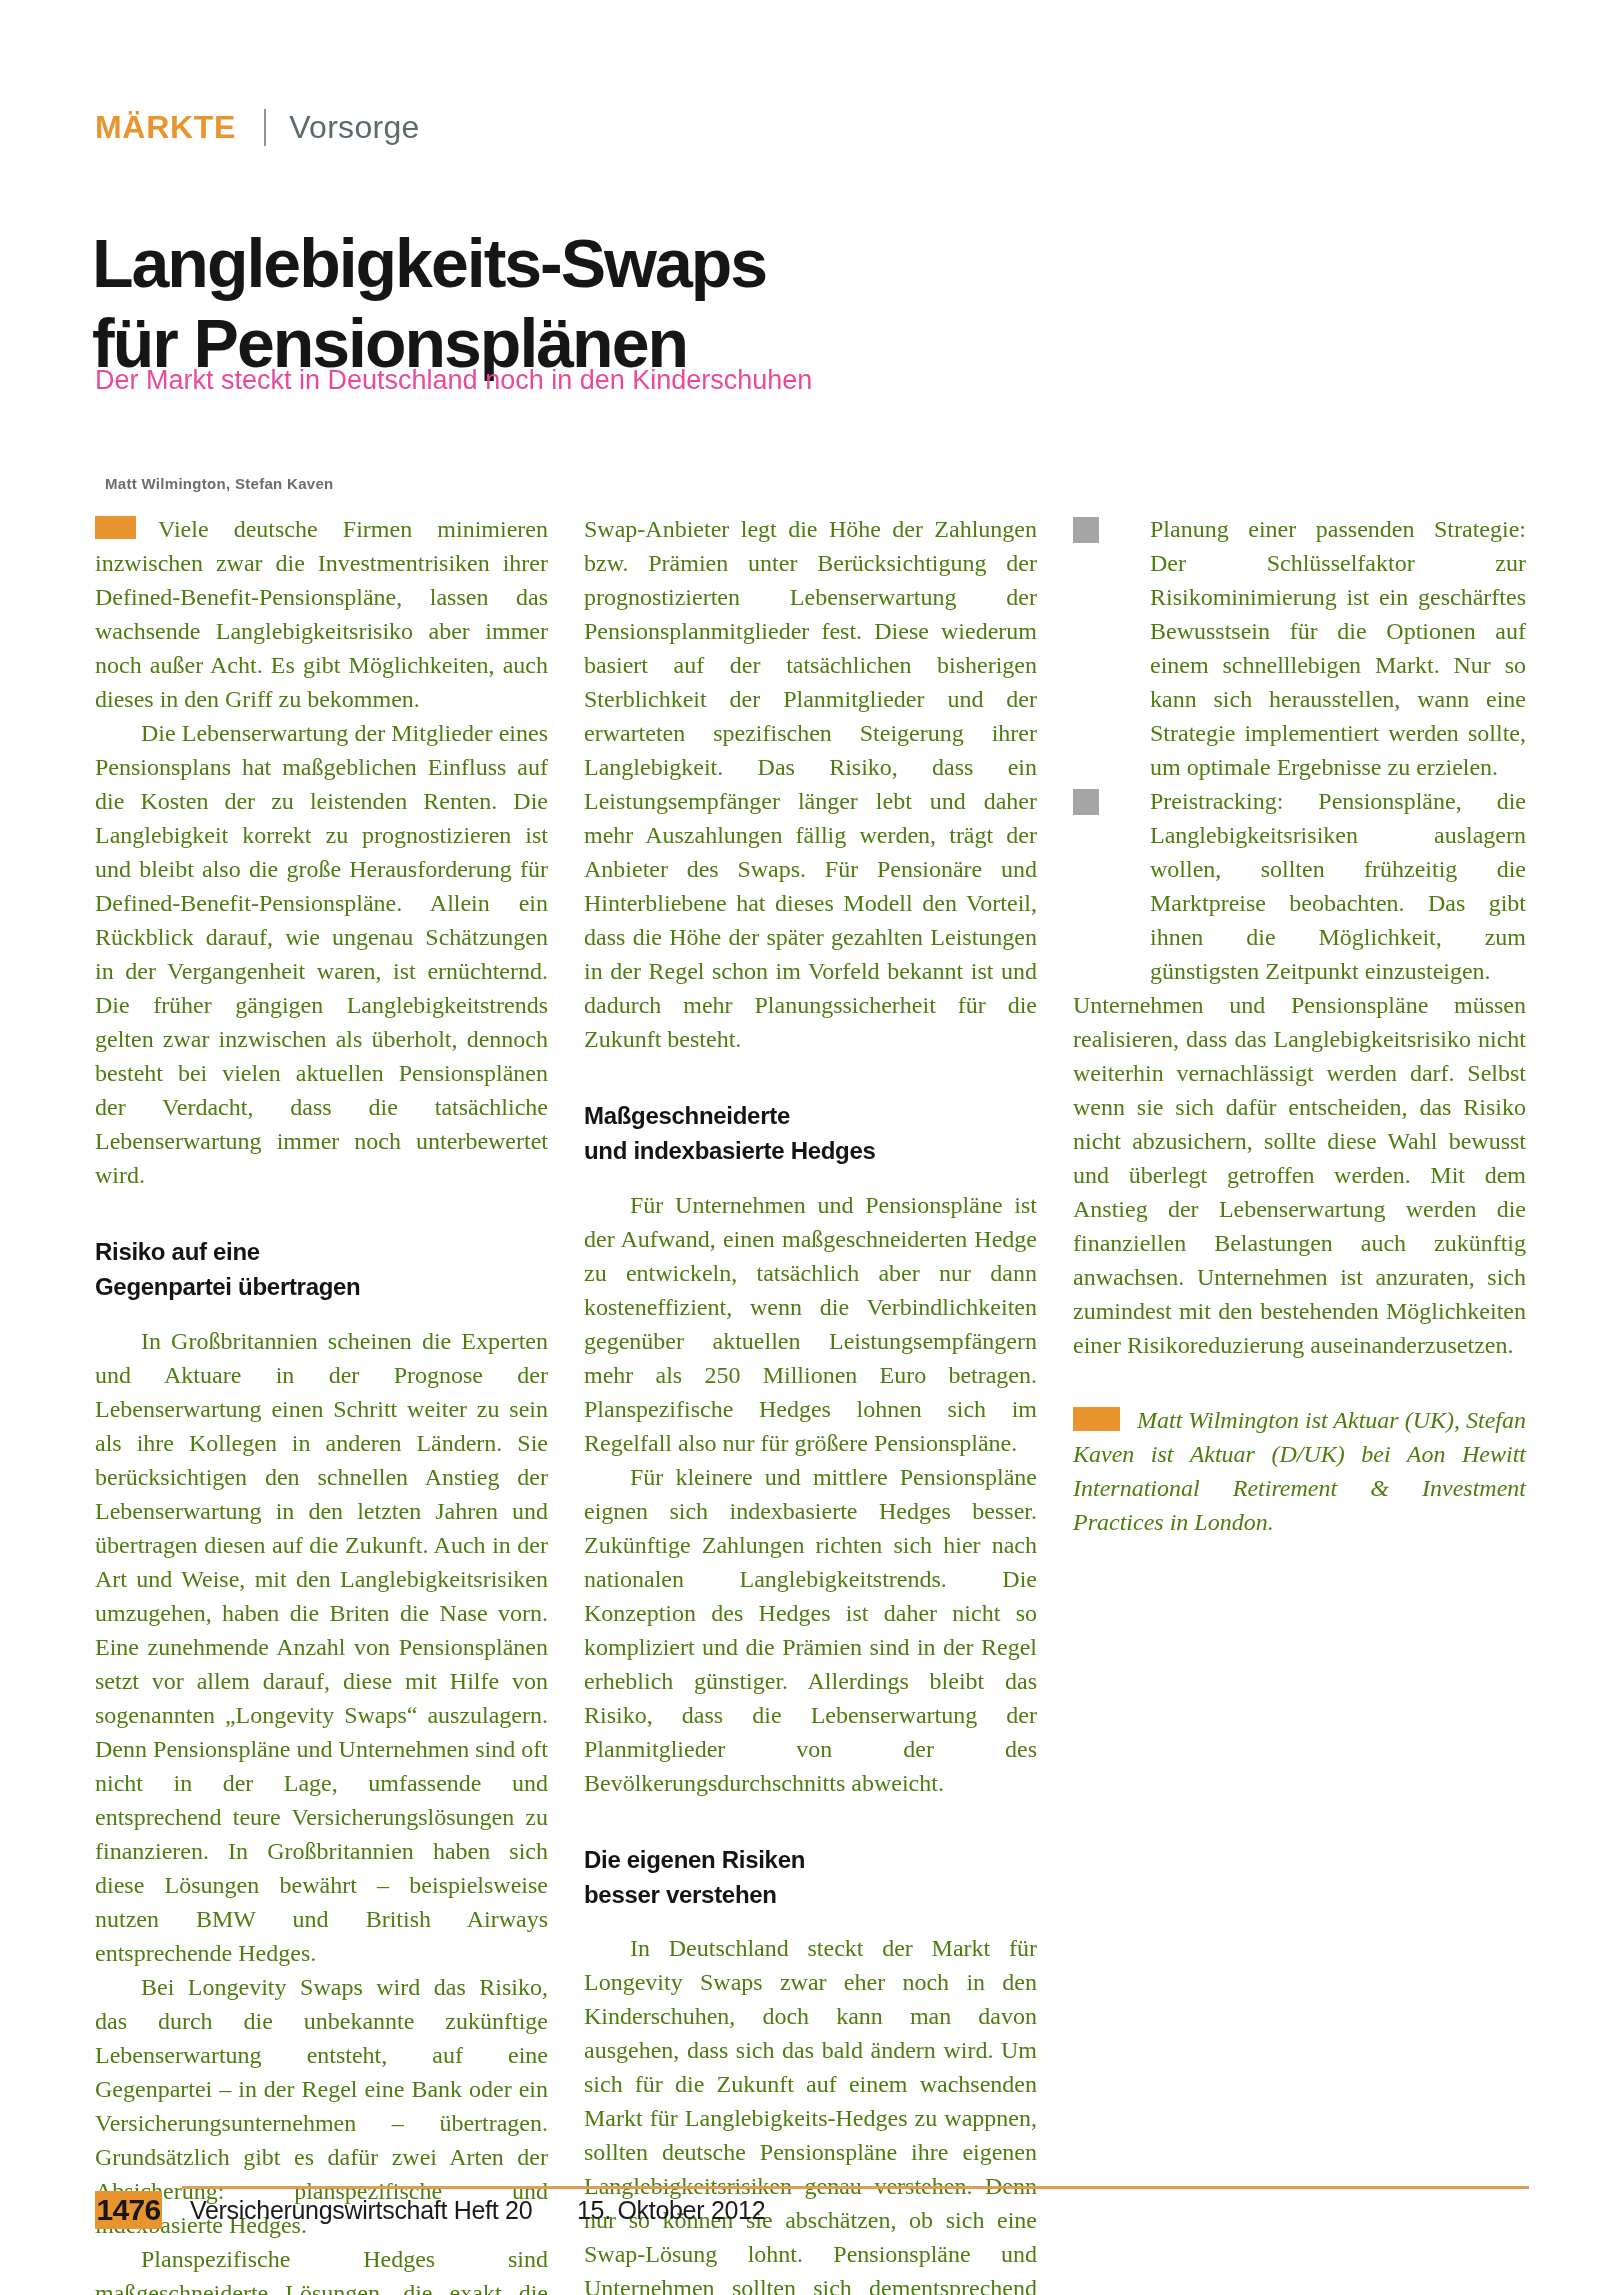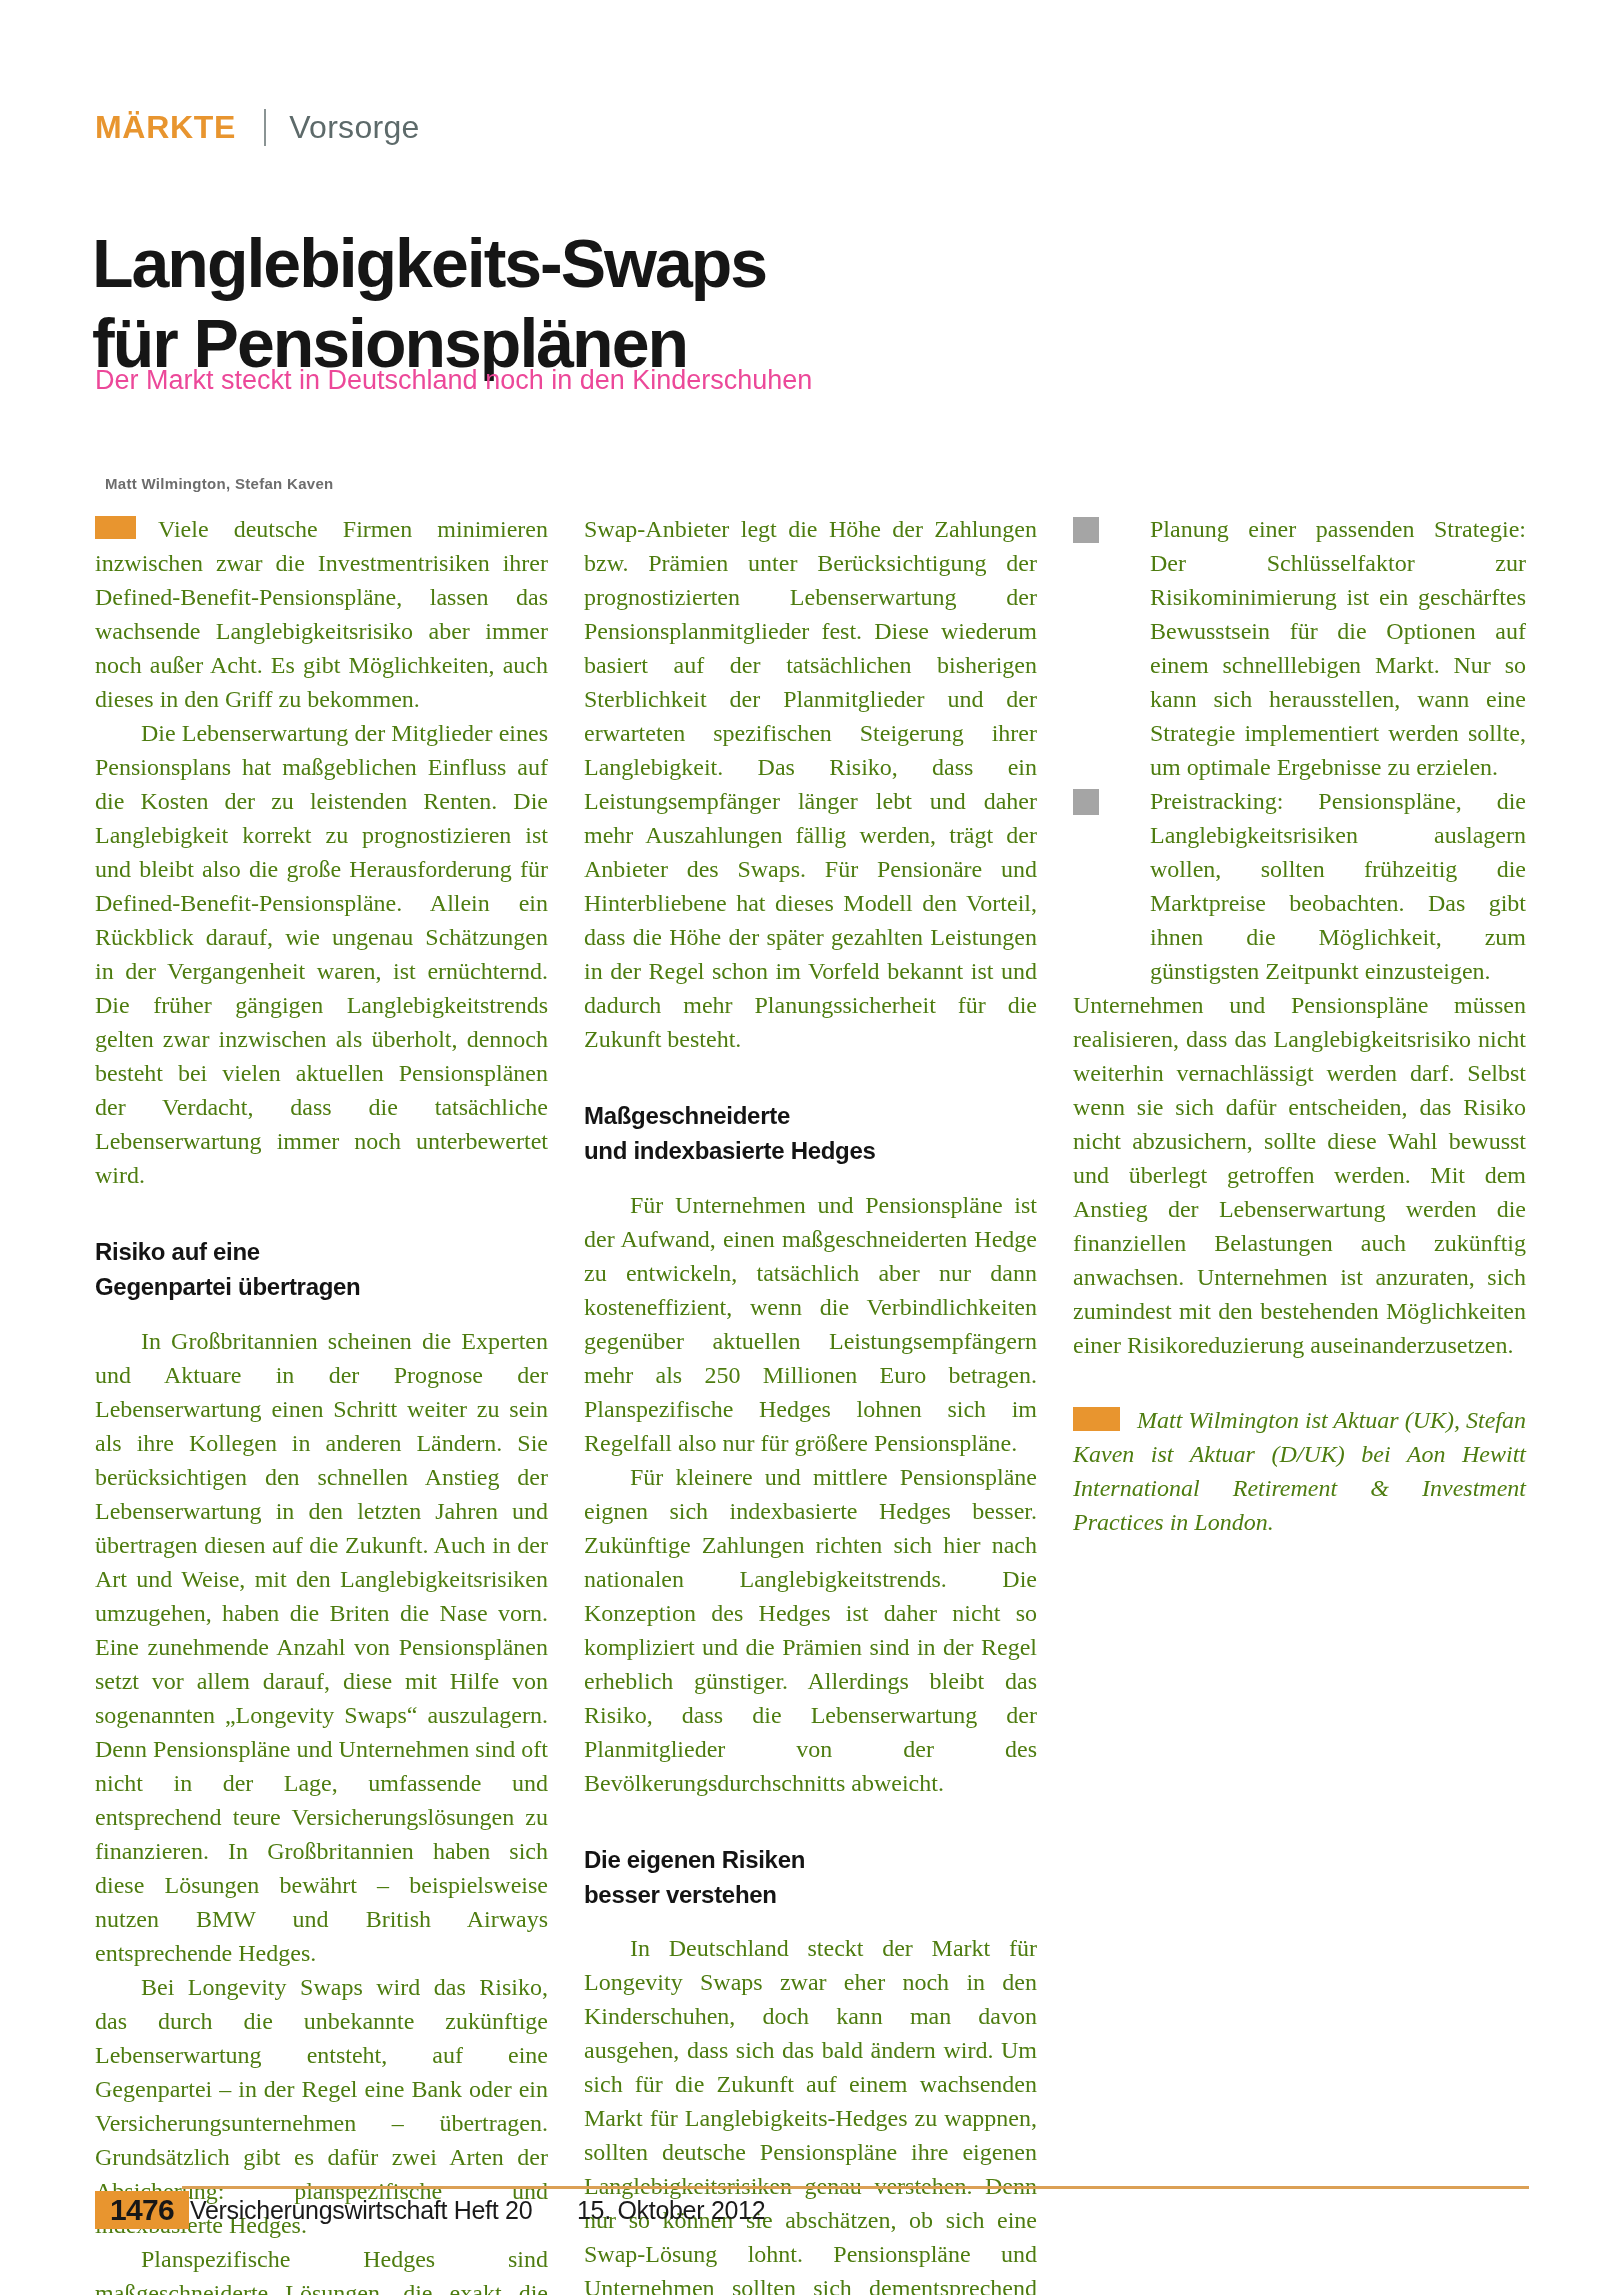--- a/index.html
+++ b/index.html
@@ -159,21 +159,21 @@
     left: 182px;
     top: 2186px;
     width: 1347px;
     height: 2.6px;
     background: #dba055;
   }
   .page-badge {
     position: absolute;
     left: 95px;
     top: 2191px;
-    width: 94px;
+    width: 67px;
     height: 38px;
     background: #E8952F;
     color: #171717;
     font-family: "Liberation Sans", sans-serif;
     font-weight: 700;
     font-size: 30px;
     line-height: 38px;
     text-align: center;
     letter-spacing: -0.7px;
   }

